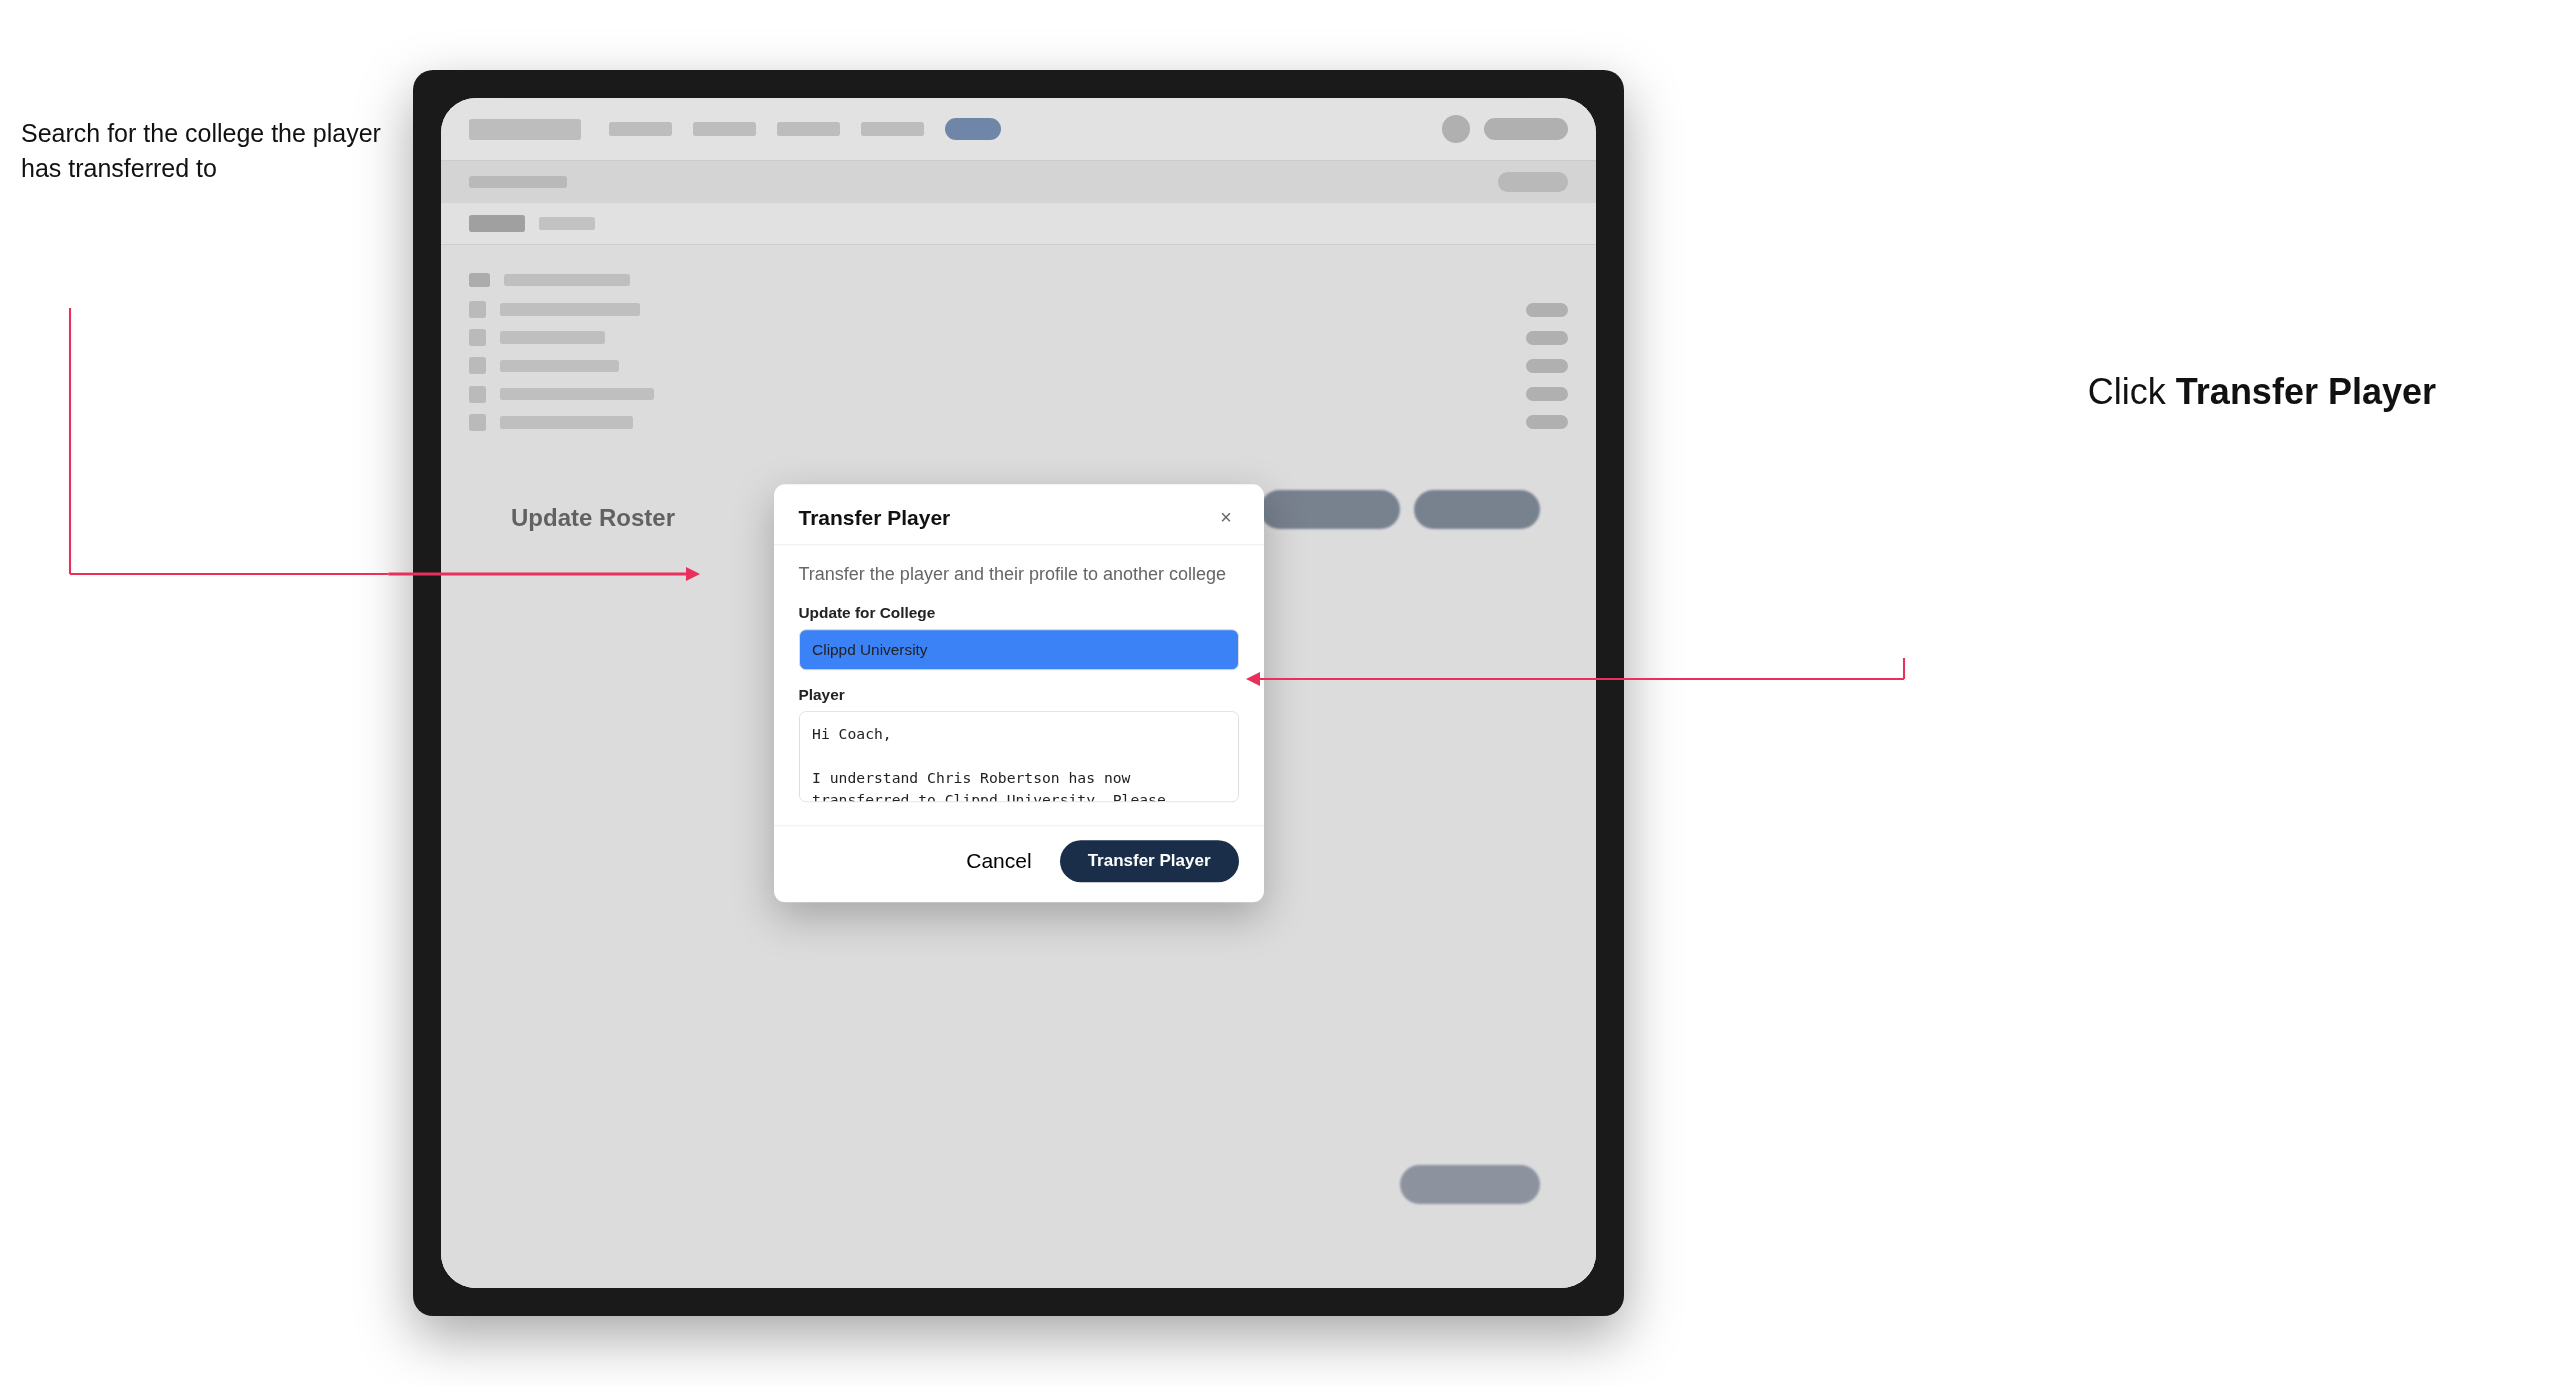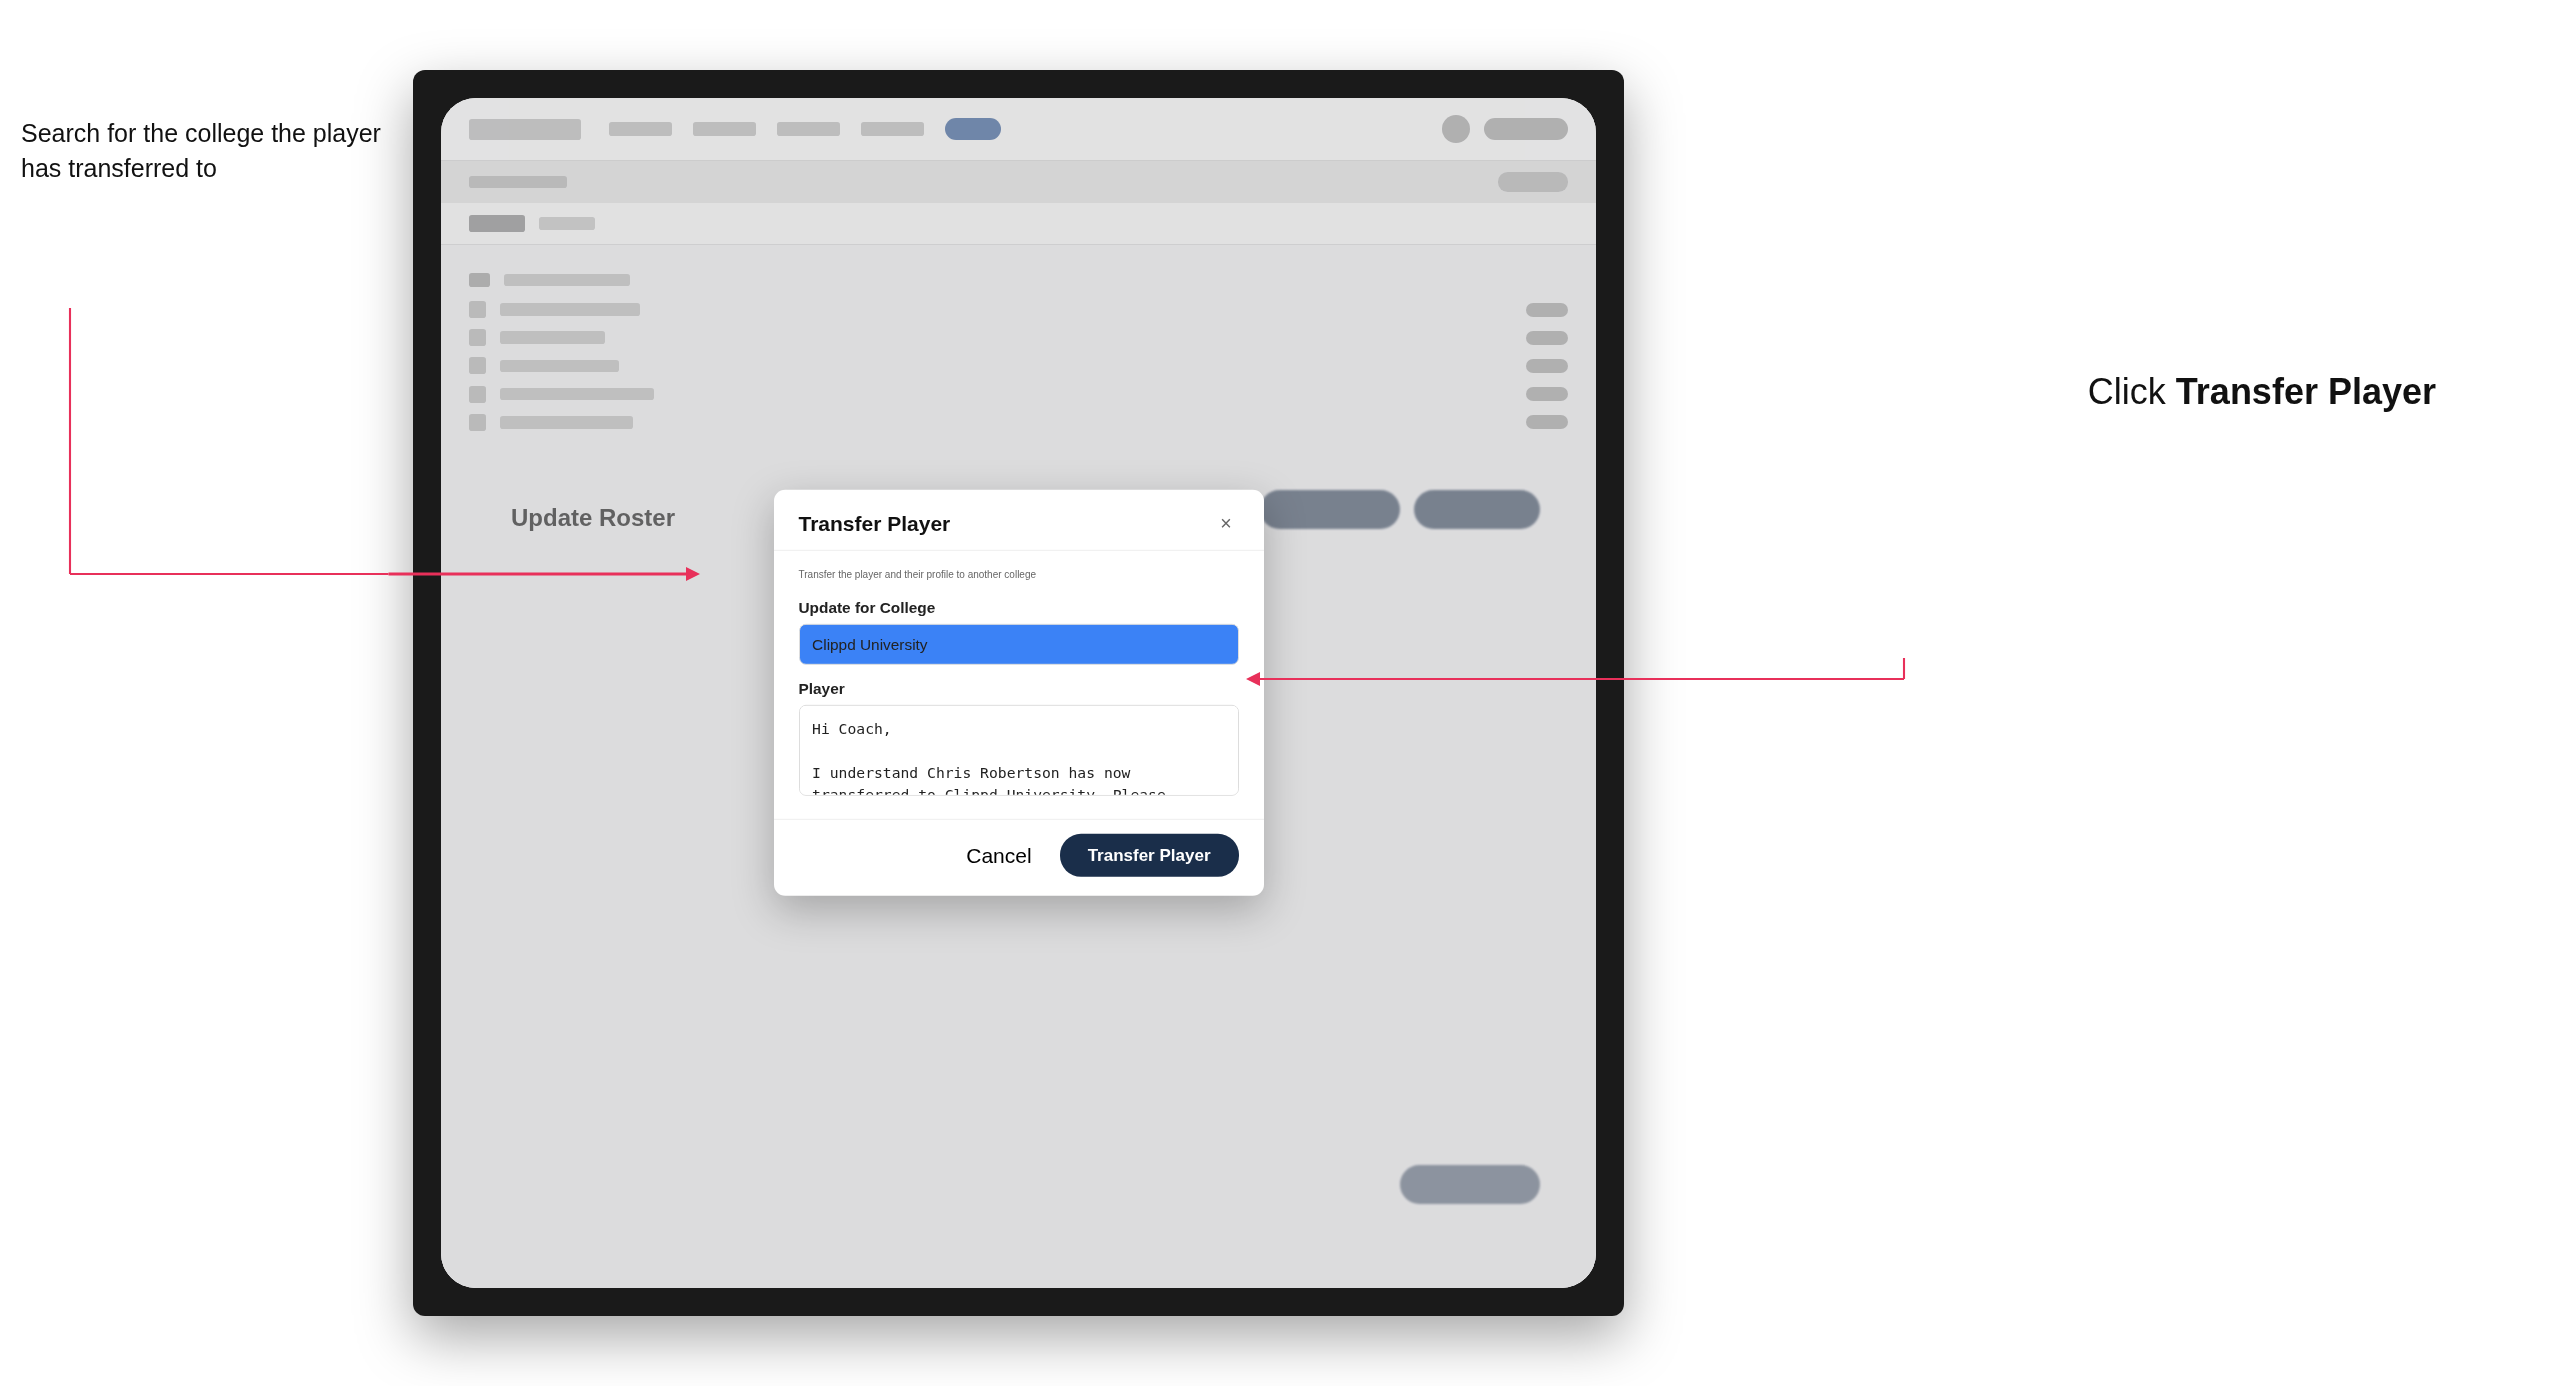--- a/index.html
+++ b/index.html
@@ -40,21 +40,21 @@
     }
 
     
     .ipad-device {
       position: absolute;
       left: 413px;
       top: 70px;
       width: 1211px;
       height: 1246px;
       background: #1a1a1a;
-      border-radius: 12px;
+      border-radius: 20px;
       box-shadow: 0 21px 56px rgba(0,0,0,0.35);
     }
 
     .ipad-screen {
       position: absolute;
       left: 28px;
       top: 28px;
       right: 28px;
       bottom: 28px;
       background: #f0f0f0;
@@ -318,21 +318,21 @@
       align-items: center;
       justify-content: center;
       border-radius: 50%;
     }
 
     .modal-body {
       padding: 17px 25px 21px;
     }
 
     .modal-subtitle {
-      font-size: 10px;
+      font-size: 18px;
       color: #666;
       margin-bottom: 17px;
       line-height: 1.4;
     }
 
     .field-label {
       font-size: 15.4px;
       font-weight: 600;
       color: #222;
       margin-bottom: 7px;

